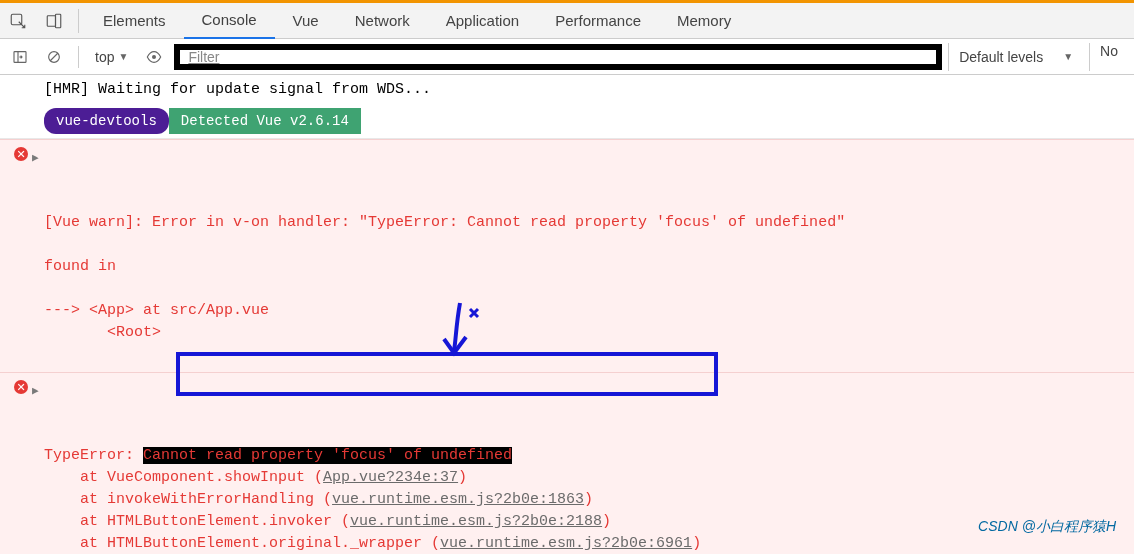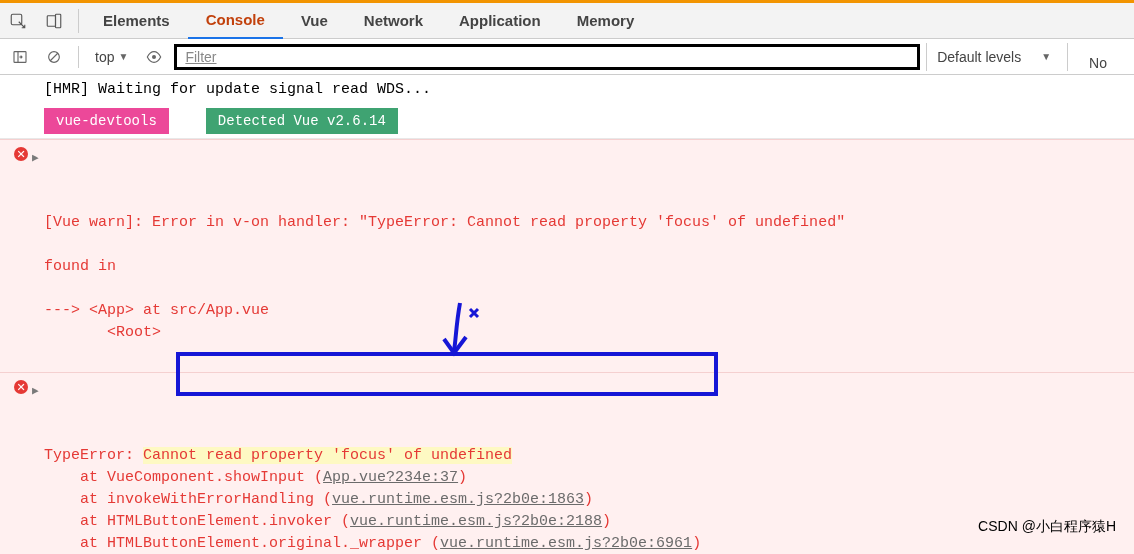--- a/index.html
+++ b/index.html
@@ -27,24 +27,23 @@
 }
 .tab-icon-btn svg { width:18px; height:18px; stroke:#555; fill:none; stroke-width:1.5; }
 .tabs-sep { width:1px; height:24px; background:#ccc; margin:0 6px; }
 .tab {
   padding: 0 18px;
   height:36px;
   display:flex; align-items:center;
   color:#444;
   font-size:15px;
   cursor:pointer;
-  font-weight:bold;
 }
 .tab.active {
-  color:#c2410c;
+  color:#404040;
   border-bottom:2px solid #1a73e8;
 }
 .toolbar {
   display:flex;
   align-items:center;
   height:36px;
   border-bottom:1px solid #ccc;
   background:#fff;
   padding:0 6px;
   gap:6px;
@@ -57,56 +56,56 @@
 .tb-btn svg { width:16px; height:16px; stroke:#666; fill:none; stroke-width:1.7; }
 .tb-sep { width:1px; height:22px; background:#ccc; margin:0 4px; }
 .context-sel {
   display:flex; align-items:center; gap:4px;
   color:#444; font-size:14px; padding:0 6px;text-align:center;
 }
 .context-sel .tri { font-size:10px; color:#666; }
 .filter-box {
   flex:1;
   height:26px;
-  border:3px solid #000000;
+  border:6px solid #000000;
   padding:0 8px;
   font-size:14px;
   color:#888;
   display:flex; align-items:center;text-decoration:underline;
 }
 .levels {
   display:flex; align-items:center; gap:20px;
   padding:0 10px; color:#444; font-size:14px;
   border-left:1px solid #ccc;
   height:28px;
 }
 .levels .tri { font-size:10px; color:#666; }
 .nohide {
-  padding:0 21px; color:#444; font-size:14px;
+  padding:0 10px; color:#444; font-size:14px;
   border-left:1px solid #ccc; height:28px;
-  display:flex; align-items:flex-end;
+  display:flex; align-items:flex-start;
 }
 
 .console-area {
   font-family: Consolas, "Courier New", monospace;
   font-size:15px;
 }
 .log-line {
   padding:6px 0 6px 44px;
 }
 .badges {
   padding:4px 0 4px 44px;
   display:flex; gap:0;
   border-bottom:1px solid #e8e8e8;
 }
 .badge {
   padding:5px 12px; color:#fff; font-size:14px;
 }
-.badge.dark { background:#ec4899; }
-.badge.green { background:#3fa372;margin-left:37px; }
+.badge.dark { background:#4c1d95;border-radius:12px; }
+.badge.green { background:#3fa372; }
 
 .err-block {
   background:#fff0f0;
   border-top:1px solid #f5d0d0;
   position:relative;
   padding:6px 0 6px 44px;
   color:#e53935;
   line-height:22px;
 }
 .err-icon {
@@ -132,32 +131,33 @@
 }
 
 .blue-box {
   position:absolute;
   border:4px solid #1616d6;
   left:176px; top:70px;
   width:542px; height:44px;
   pointer-events:none;
 }
 .highlight {
-  background:#fef9c3;
+  background:#000000;
 }
 .arrow-ann {
   position:absolute;
   left:420px; top:6px;
   pointer-events:none;
 }
 .watermark {
   position:absolute;
   right:18px; bottom:18px;
-  color:#000000;
+  color:#0369a1;
   font-size:14px;
+  font-style:italic;
 }
 </style>
 </head>
 <body>
 
 <div class="top-orange"></div>
 
 <div class="tabs-row">
   <div class="tab-icon-btn">
     <svg viewBox="0 0 24 24">
@@ -170,20 +170,21 @@
         <rect x="3" y="5" width="11" height="14" rx="1"></rect>
         <rect x="14" y="3" width="7" height="18" rx="1"></rect>
       </svg>
   </div>
   <div class="tabs-sep"></div>
   <div class="tab">Elements</div>
   <div class="tab active">Console</div>
   <div class="tab">Vue</div>
   <div class="tab">Network</div>
   <div class="tab">Application</div>
+  <div class="tab">Performance</div>
   <div class="tab">Memory</div>
 </div>
 
 <div class="toolbar">
   <div class="tb-btn">
     <svg viewBox="0 0 24 24">
         <rect x="3" y="4" width="18" height="16" rx="1"></rect>
         <path d="M9 4 V20"></path>
         <path d="M11 12 L15 12 M13 10 L15 12 L13 14"></path>
       </svg>
@@ -212,21 +213,21 @@
     <span>Default levels</span>
     <span class="tri">▼</span>
   </div>
   <div class="nohide">
     <span>No</span>
   </div>
 </div>
 
 <div class="console-area">
 
-  <div class="log-line">[HMR] Waiting for update signal read WDS...</div>
+  <div class="log-line">[HMR] Waiting for update signal from WDS...</div>
 
   <div class="badges">
     <span class="badge dark">vue-devtools</span>
     <span class="badge green">Detected Vue v2.6.14</span>
   </div>
 
   <div class="err-block" style="white-space:pre;">
     <span class="err-icon">✕</span>
     <span class="expand-tri">▶</span>
 <span>[Vue warn]: Error in v-on handler: "TypeError: Cannot read property 'focus' of undefined"</span>

